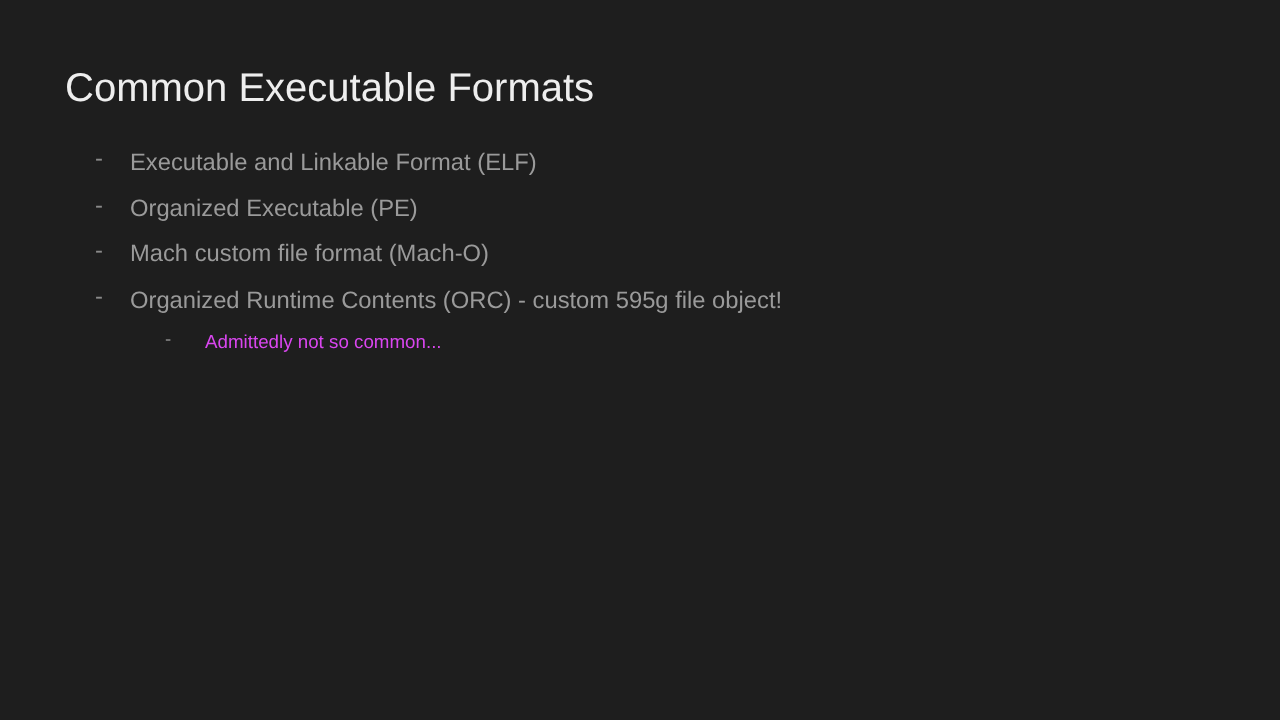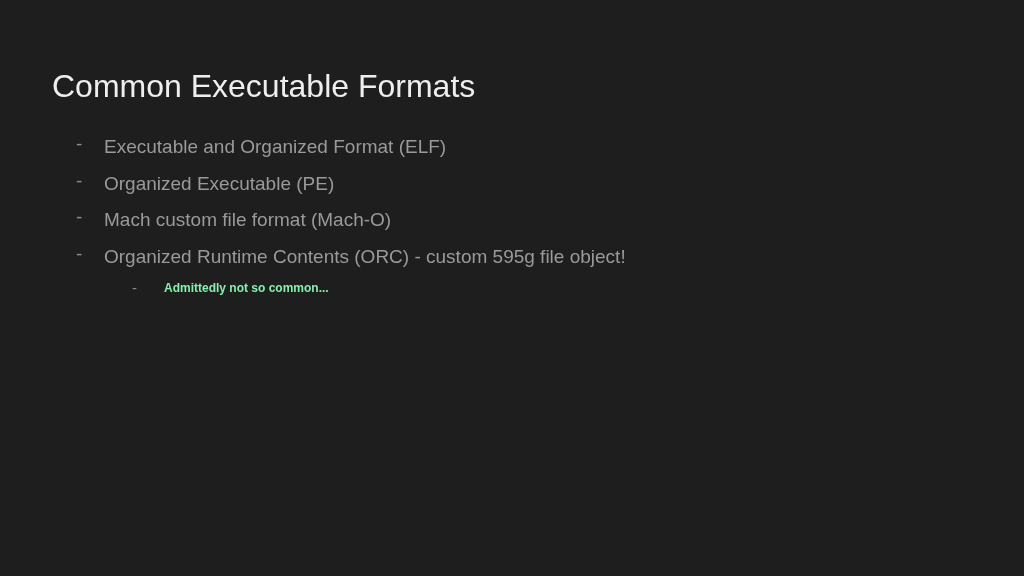--- a/index.html
+++ b/index.html
@@ -10,21 +10,21 @@
     body {
       width: 1024px;
       height: 576px;
       background-color: #1e1e1e;
       font-family: Arial, Helvetica, sans-serif;
       overflow: hidden;
     }
     .slide {
       width: 100%;
       height: 100%;
-      padding: 68px 52px;
+      padding: 52px 52px;
     }
     .title {
       color: #eeeeee;
       font-size: 32px;
       font-weight: 400;
       margin-bottom: 28px;
     }
     .bullet-list {
       list-style: none;
       padding-left: 24px;
@@ -54,35 +54,34 @@
       display: flex;
       align-items: flex-start;
     }
     .sub-bullet-dash {
       color: #8a8a8a;
       font-size: 15px;
       min-width: 32px;
       flex-shrink: 0;
     }
     .sub-bullet-text {
-      color: #86efac;
-      font-size: 12px;
+      color: #d946ef;
+      font-size: 15px;
       line-height: 1.5;
-      font-weight: bold;
     }
   </style>
 </head>
 <body>
 
 <div class="slide">
   <h1 class="title">Common Executable Formats</h1>
   <ul class="bullet-list">
     <li class="bullet-item">
       <span class="bullet-dash">-</span>
-      <span class="bullet-text">Executable and Organized Format (ELF)</span>
+      <span class="bullet-text">Executable and Linkable Format (ELF)</span>
     </li>
     <li class="bullet-item">
       <span class="bullet-dash">-</span>
       <span class="bullet-text">Organized Executable (PE)</span>
     </li>
     <li class="bullet-item">
       <span class="bullet-dash">-</span>
       <span class="bullet-text">Mach custom file format (Mach-O)</span>
     </li>
     <li class="bullet-item">

